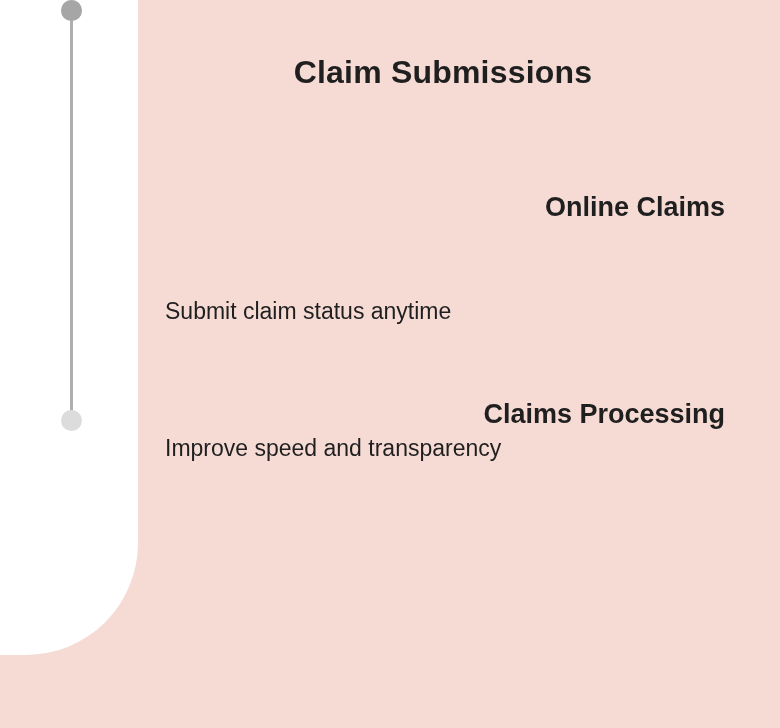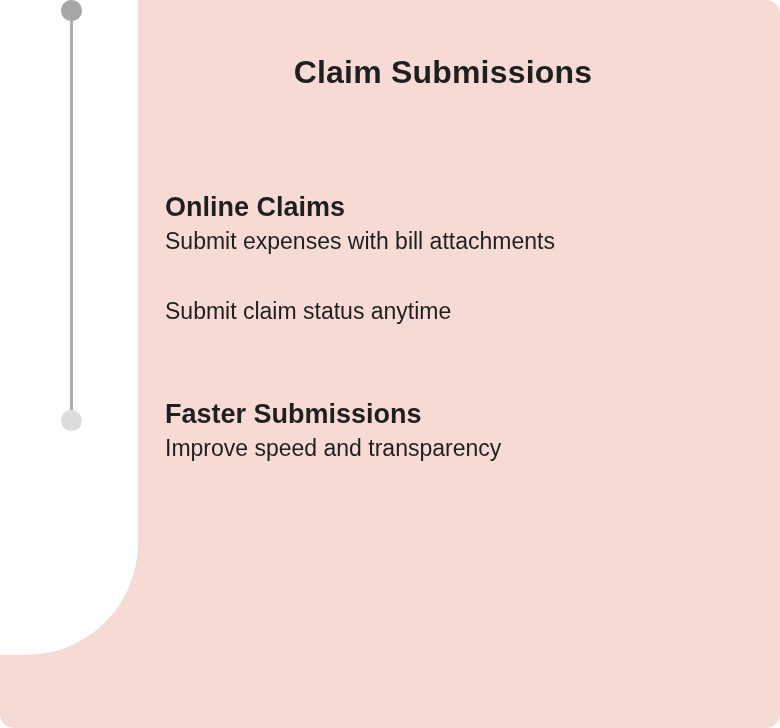--- a/index.html
+++ b/index.html
@@ -7,21 +7,20 @@
     padding: 0;
   }
   .canvas {
     position: relative;
     width: 780px;
     height: 728px;
     background: var(--bg, #f6dbd5);
     overflow: hidden;
     font-family: "Liberation Sans", sans-serif;
     color: var(--text, #1f1f1f);
-    border-radius: 14px;
   }
   .white-panel {
     position: absolute;
     left: 0;
     top: 0;
     width: 138px;
     height: 655px;
     background: var(--panel, #ffffff);
     border-bottom-right-radius: 112px;
   }
@@ -68,20 +67,21 @@
     width: 560px;
   }
   .item:nth-of-type(1) { top: 190px; }
   .item:nth-of-type(2) { top: 294px; }
   .item:nth-of-type(3) { top: 397px; }
   .item-heading {
     font-size: 27px;
     line-height: 34px;
     font-weight: 700;
     white-space: nowrap;
+    text-align: right;
   }
   .item-desc {
     margin-top: 2px;
     font-size: 23px;
     line-height: 31px;
     font-weight: 400;
     white-space: nowrap;
   }
 </style>
 </head>
@@ -94,24 +94,23 @@
   <div class="timeline-line"></div>
   <div class="dot" style="background: rgb(220, 220, 220);"></div>
   <div class="dot" style="background: rgb(220, 220, 220);"></div>
   <div class="dot" style="background: rgb(166, 166, 166);"></div>
 
   <h1 class="title">Claim Submissions</h1>
 
   <div class="items">
     <div class="item">
       <div class="item-heading">Online Claims</div>
-      <div class="item-desc">Submit expenses with bill attachments</div>
     </div>
     <div class="item">
       <div class="item-desc">Submit claim status anytime</div>
     </div>
     <div class="item">
-      <div class="item-heading">Faster Submissions</div>
+      <div class="item-heading">Claims Processing</div>
       <div class="item-desc">Improve speed and transparency</div>
     </div>
   </div>
 
 </div>
 
 </body></html>

